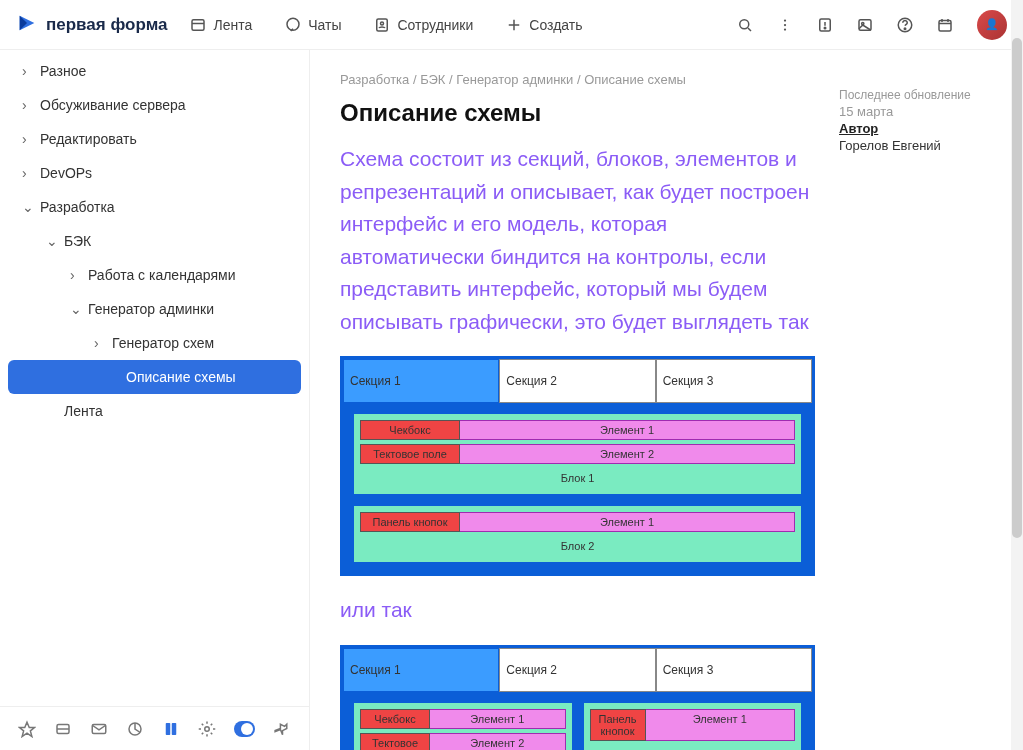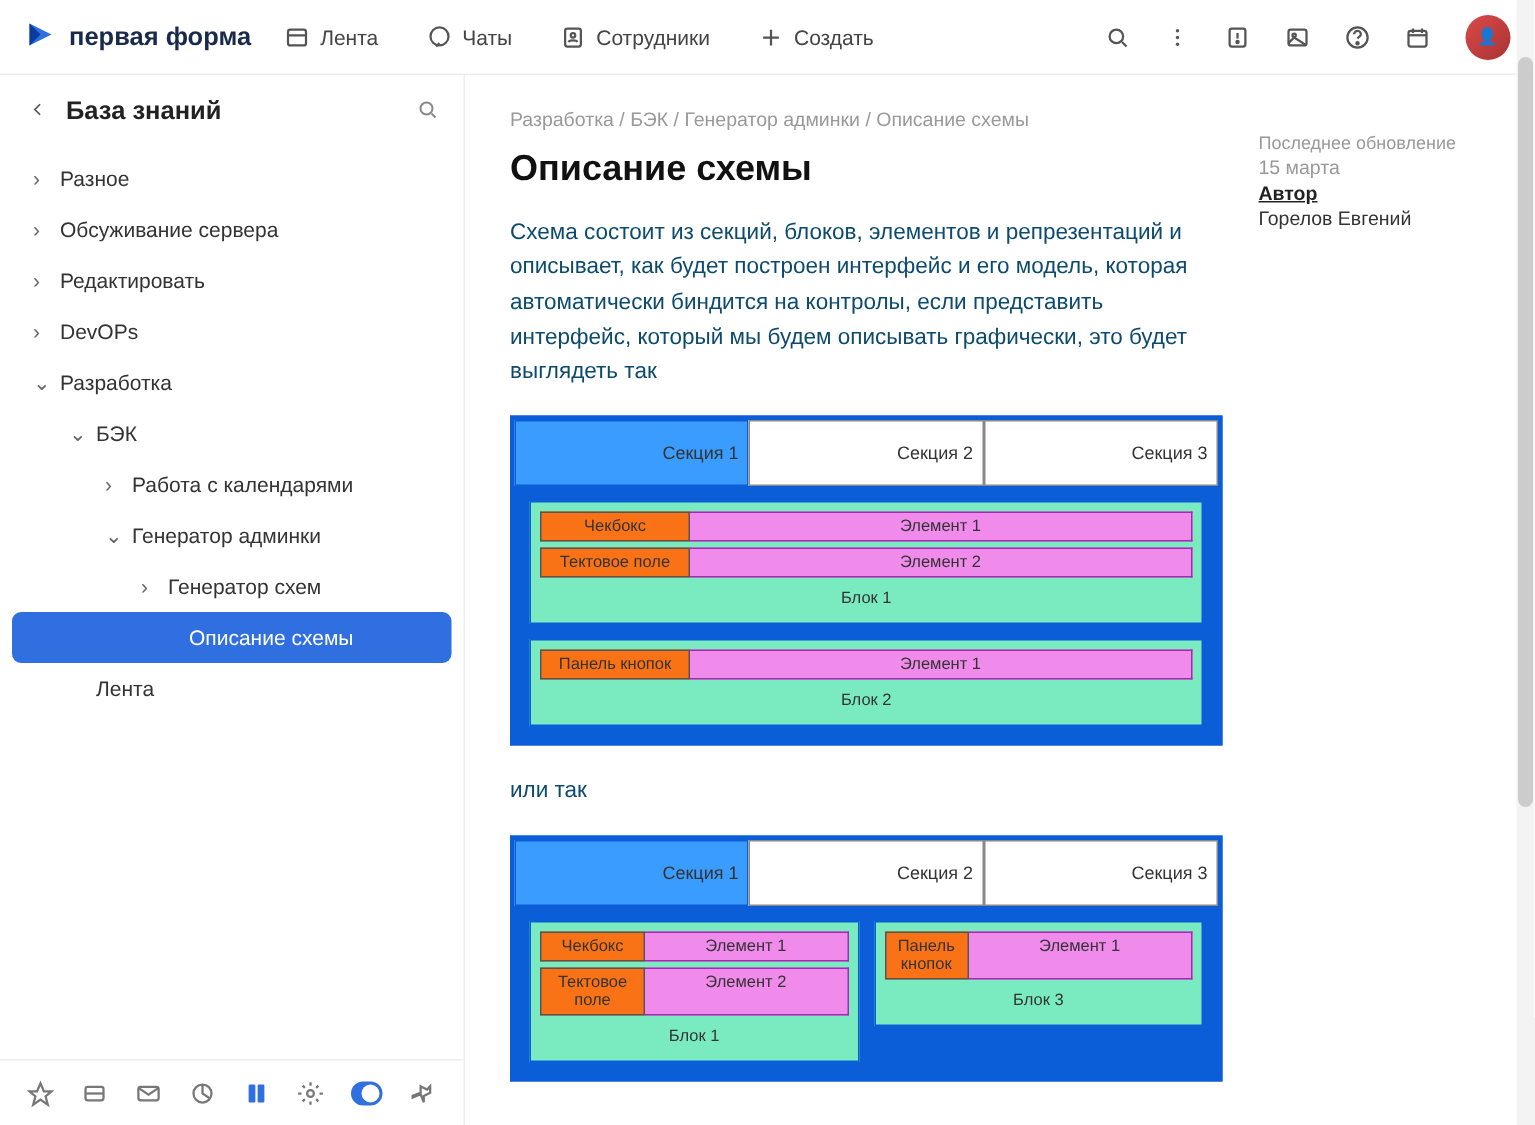--- a/index.html
+++ b/index.html
@@ -36,31 +36,31 @@
 .sb-footer .icon-btn { width:22px; height:22px; color:#777;}
 .sb-footer .icon-btn.active { color:#2f6fe0;}
 .toggle { width:30px; height:16px; background:#2f6fe0; border-radius:10px; position:relative; cursor:pointer;}
 .toggle::after{content:""; position:absolute; right:2px; top:2px; width:12px; height:12px; background:#fff; border-radius:50%;}
 
 .main { flex:1; overflow:auto; padding: 22px 24px 24px 30px; display:flex; gap:24px;}
 .content { flex:1; max-width:480px;}
 .breadcrumb { color:#999; font-size:13px; margin-bottom:12px;}
 .breadcrumb span { cursor:pointer;}
 .page-title { font-size:24px; font-weight:700; color:#111; margin-bottom:16px;}
-.para { color:#0c4a6e; font-size:15px; line-height:1.55; margin-bottom:18px;}
+.para { color:#8b5cf6; font-size:21px; line-height:1.55; margin-bottom:18px;}
 
 .section-block { border:3px solid #0b5ed7; background:#0b5ed7; margin-bottom:18px;}
 .section-tabs { display:flex; background:#fff;}
-.section-tab { flex:1; text-align:right; padding:14px 6px; border:1px solid #888; font-size:12px; background:#fff;}
+.section-tab { flex:1; text-align:left; padding:14px 6px; border:1px solid #888; font-size:12px; background:#fff;}
 .section-tab.active { background:#3b9cff; border-color:#0b5ed7;}
 .section-body { padding:10px; display:flex; gap:10px;}
 .col { flex:1; display:flex; flex-direction:column; gap:10px;}
 .block { background:#7aebc1; border:1px solid #0b5ed7; padding:6px 6px 10px 6px;}
 .el-row { display:flex; margin-bottom:4px;}
-.el-label { width:100px; background:#f97316; border:1px solid #555; font-size:11px; padding:3px 4px; text-align:center;}
+.el-label { width:100px; background:#ef4444; border:1px solid #555; font-size:11px; padding:3px 4px; text-align:center;}
 .el-bar { flex:1; background:#f08aeb; border:1px solid #a02bb0; border-left:none; font-size:11px; padding:3px 4px; text-align:center;}
 .block-name { text-align:center; font-size:11px; padding:4px 0 0 0;}
 
 .meta { width:160px; padding-top:2px;}
 .actions { display:flex; align-items:center; gap:14px; margin-bottom:24px; justify-content:flex-end;}
 .edit-link { color:#333; font-size:13px; cursor:pointer;}
 .star-btn, .more-btn { cursor:pointer; color:#555;}
 .meta-label { color:#999; font-size:12px; margin-top:14px;}
 .meta-val { color:#333; font-size:13px; margin-top:2px;}
 .meta-bold { font-weight:600; color:#222; margin-top:2px; font-size:13px;text-decoration:underline;}
@@ -151,34 +151,20 @@
         <line x1="4" y1="10" x2="20" y2="10"></line>
         <line x1="8" y1="4" x2="8" y2="8"></line>
         <line x1="16" y1="4" x2="16" y2="8"></line>
       </svg>
     </div>
   <div class="avatar">👤</div>
 </div>
 
 <div class="layout">
   <aside class="sidebar">
-    <div class="sb-header">
-      <span class="sb-back">
-        <svg width="14" height="14" viewBox="0 0 24 24" fill="none" stroke="currentColor" stroke-width="2">
-            <polyline points="15 18 9 12 15 6"></polyline>
-          </svg>
-      </span>
-      <span class="sb-title">База знаний</span>
-      <span class="sb-search">
-        <svg width="16" height="16" viewBox="0 0 24 24" fill="none" stroke="currentColor" stroke-width="2">
-            <circle cx="11" cy="11" r="6"></circle>
-            <line x1="20" y1="20" x2="16" y2="16"></line>
-          </svg>
-      </span>
-    </div>
     <div class="tree" id="tree">
         <div class="tree-item lvl0">
           <span class="chev">›</span>
           <span>Разное</span>
         </div>
         <div class="tree-item lvl0">
           <span class="chev">›</span>
           <span>Обсуживание сервера</span>
         </div>
         <div class="tree-item lvl0">

